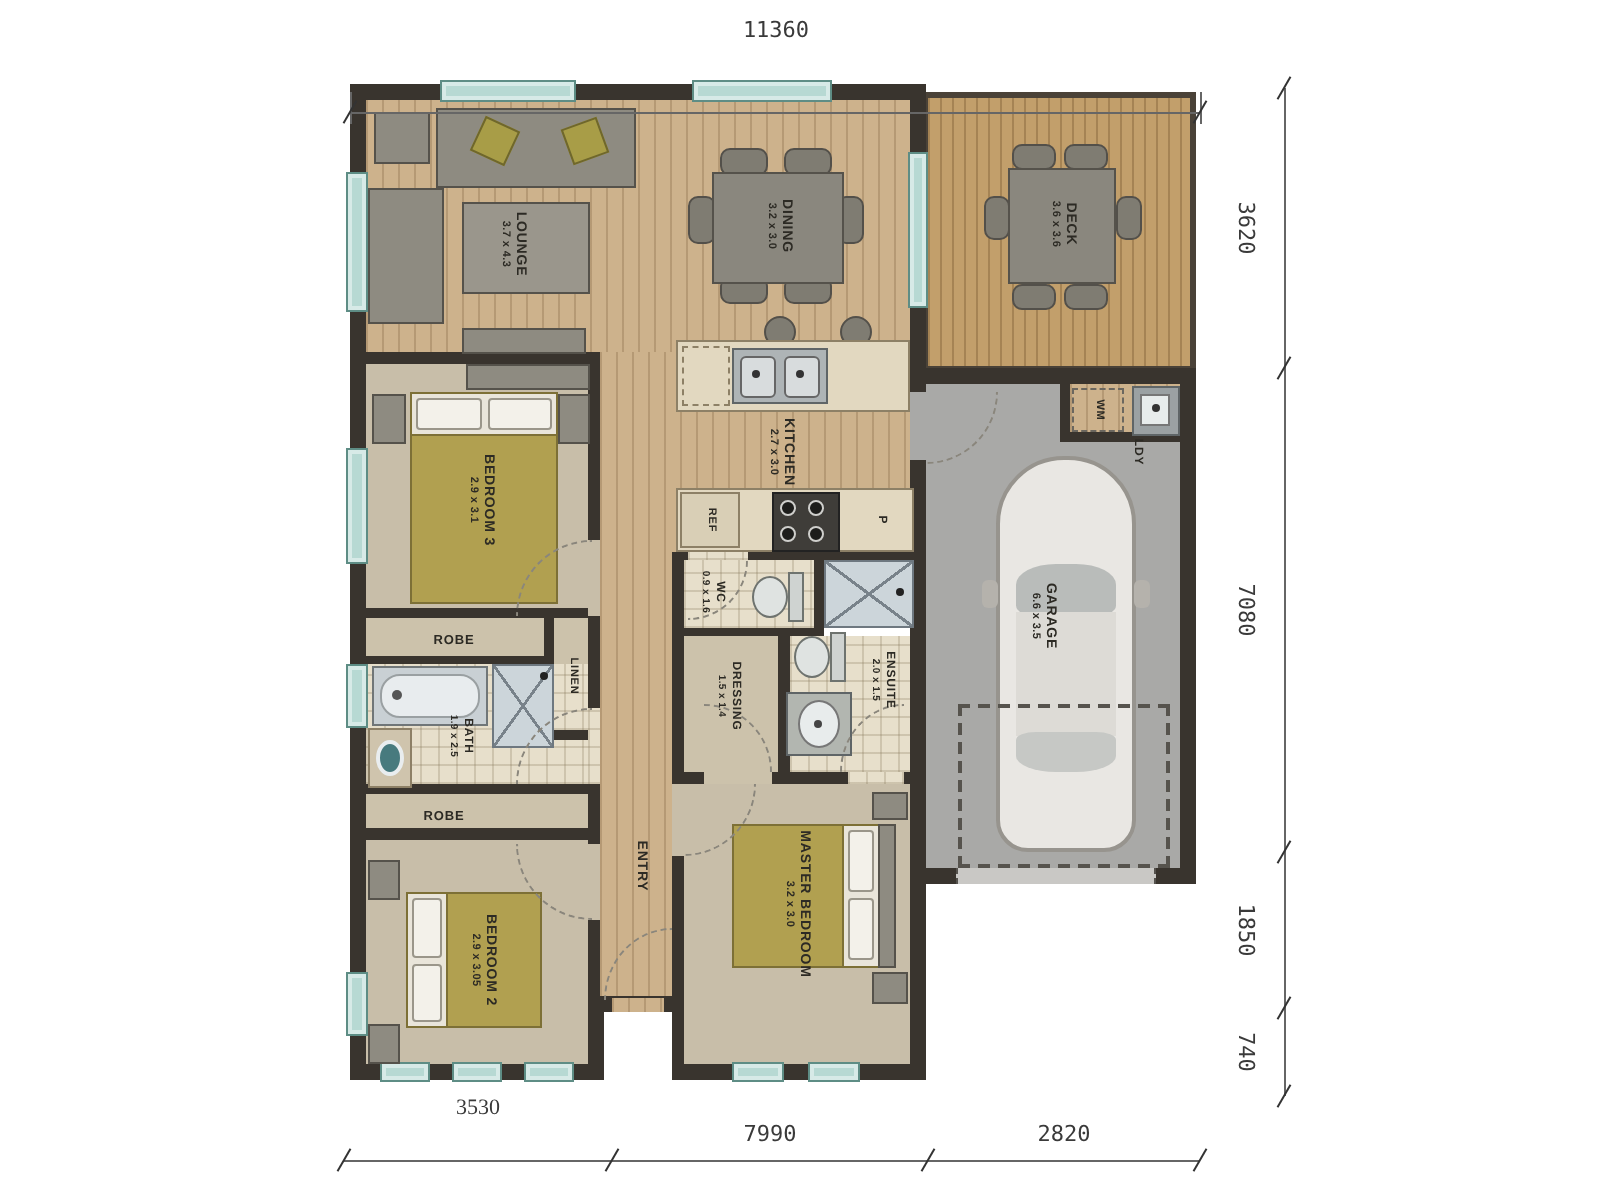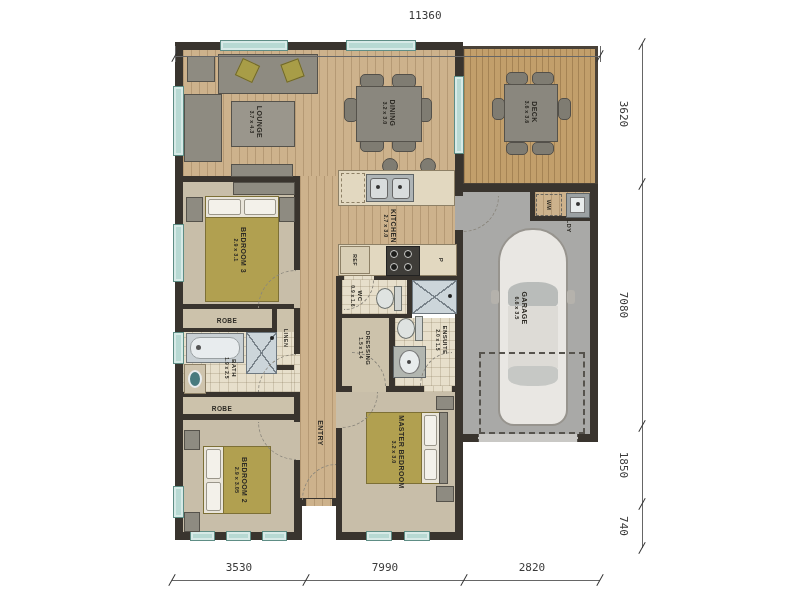--- a/index.html
+++ b/index.html
@@ -302,37 +302,37 @@
   <div class="rl" style="left:440px;top:260px;">
     <span class="rn" style="font-size:6px;">P</span>
   </div>
   <div class="rl" style="left:549px;top:205px;">
     <span class="rn" style="font-size:5.5px;">WM</span>
   </div>
 
   <div class="dl" style="left:175px;top:56px;width:425px;height:1px;"></div>
   <div class="tick" style="left:175px;top:56px;"></div>
   <div class="tick" style="left:600px;top:56px;"></div>
-  <div class="dim" style="left:388px;top:15px;margin-left:37px;">11360</div>
+  <div class="dim" style="left:388px;top:15px;">11360</div>
   <div class="dl" style="left:175px;top:46px;width:1px;height:16px;"></div>
   <div class="dl" style="left:600px;top:46px;width:1px;height:16px;"></div>
 
   <div class="dl" style="left:642px;top:44px;width:1px;height:504px;"></div>
   <div class="tick" style="left:642px;top:44px;"></div>
   <div class="tick" style="left:642px;top:184px;"></div>
   <div class="tick" style="left:642px;top:426px;"></div>
   <div class="tick" style="left:642px;top:504px;"></div>
   <div class="tick" style="left:642px;top:548px;"></div>
   <div class="dim dimv" style="left:623px;top:114px;">3620</div>
   <div class="dim dimv" style="left:623px;top:305px;">7080</div>
   <div class="dim dimv" style="left:623px;top:465px;">1850</div>
   <div class="dim dimv" style="left:623px;top:526px;">740</div>
 
   <div class="dl" style="left:172px;top:580px;width:428px;height:1px;"></div>
   <div class="tick" style="left:172px;top:580px;"></div>
   <div class="tick" style="left:306px;top:580px;"></div>
   <div class="tick" style="left:464px;top:580px;"></div>
   <div class="tick" style="left:600px;top:580px;"></div>
-  <div class="dim" style="left:239px;top:567px;">3530</div>
+  <div class="dim" style="left:239px;top:554px;font-family:Liberation Serif, serif;">3530</div>
   <div class="dim" style="left:385px;top:567px;">7990</div>
   <div class="dim" style="left:532px;top:567px;">2820</div>
 
 </div>
 
 </body></html>

